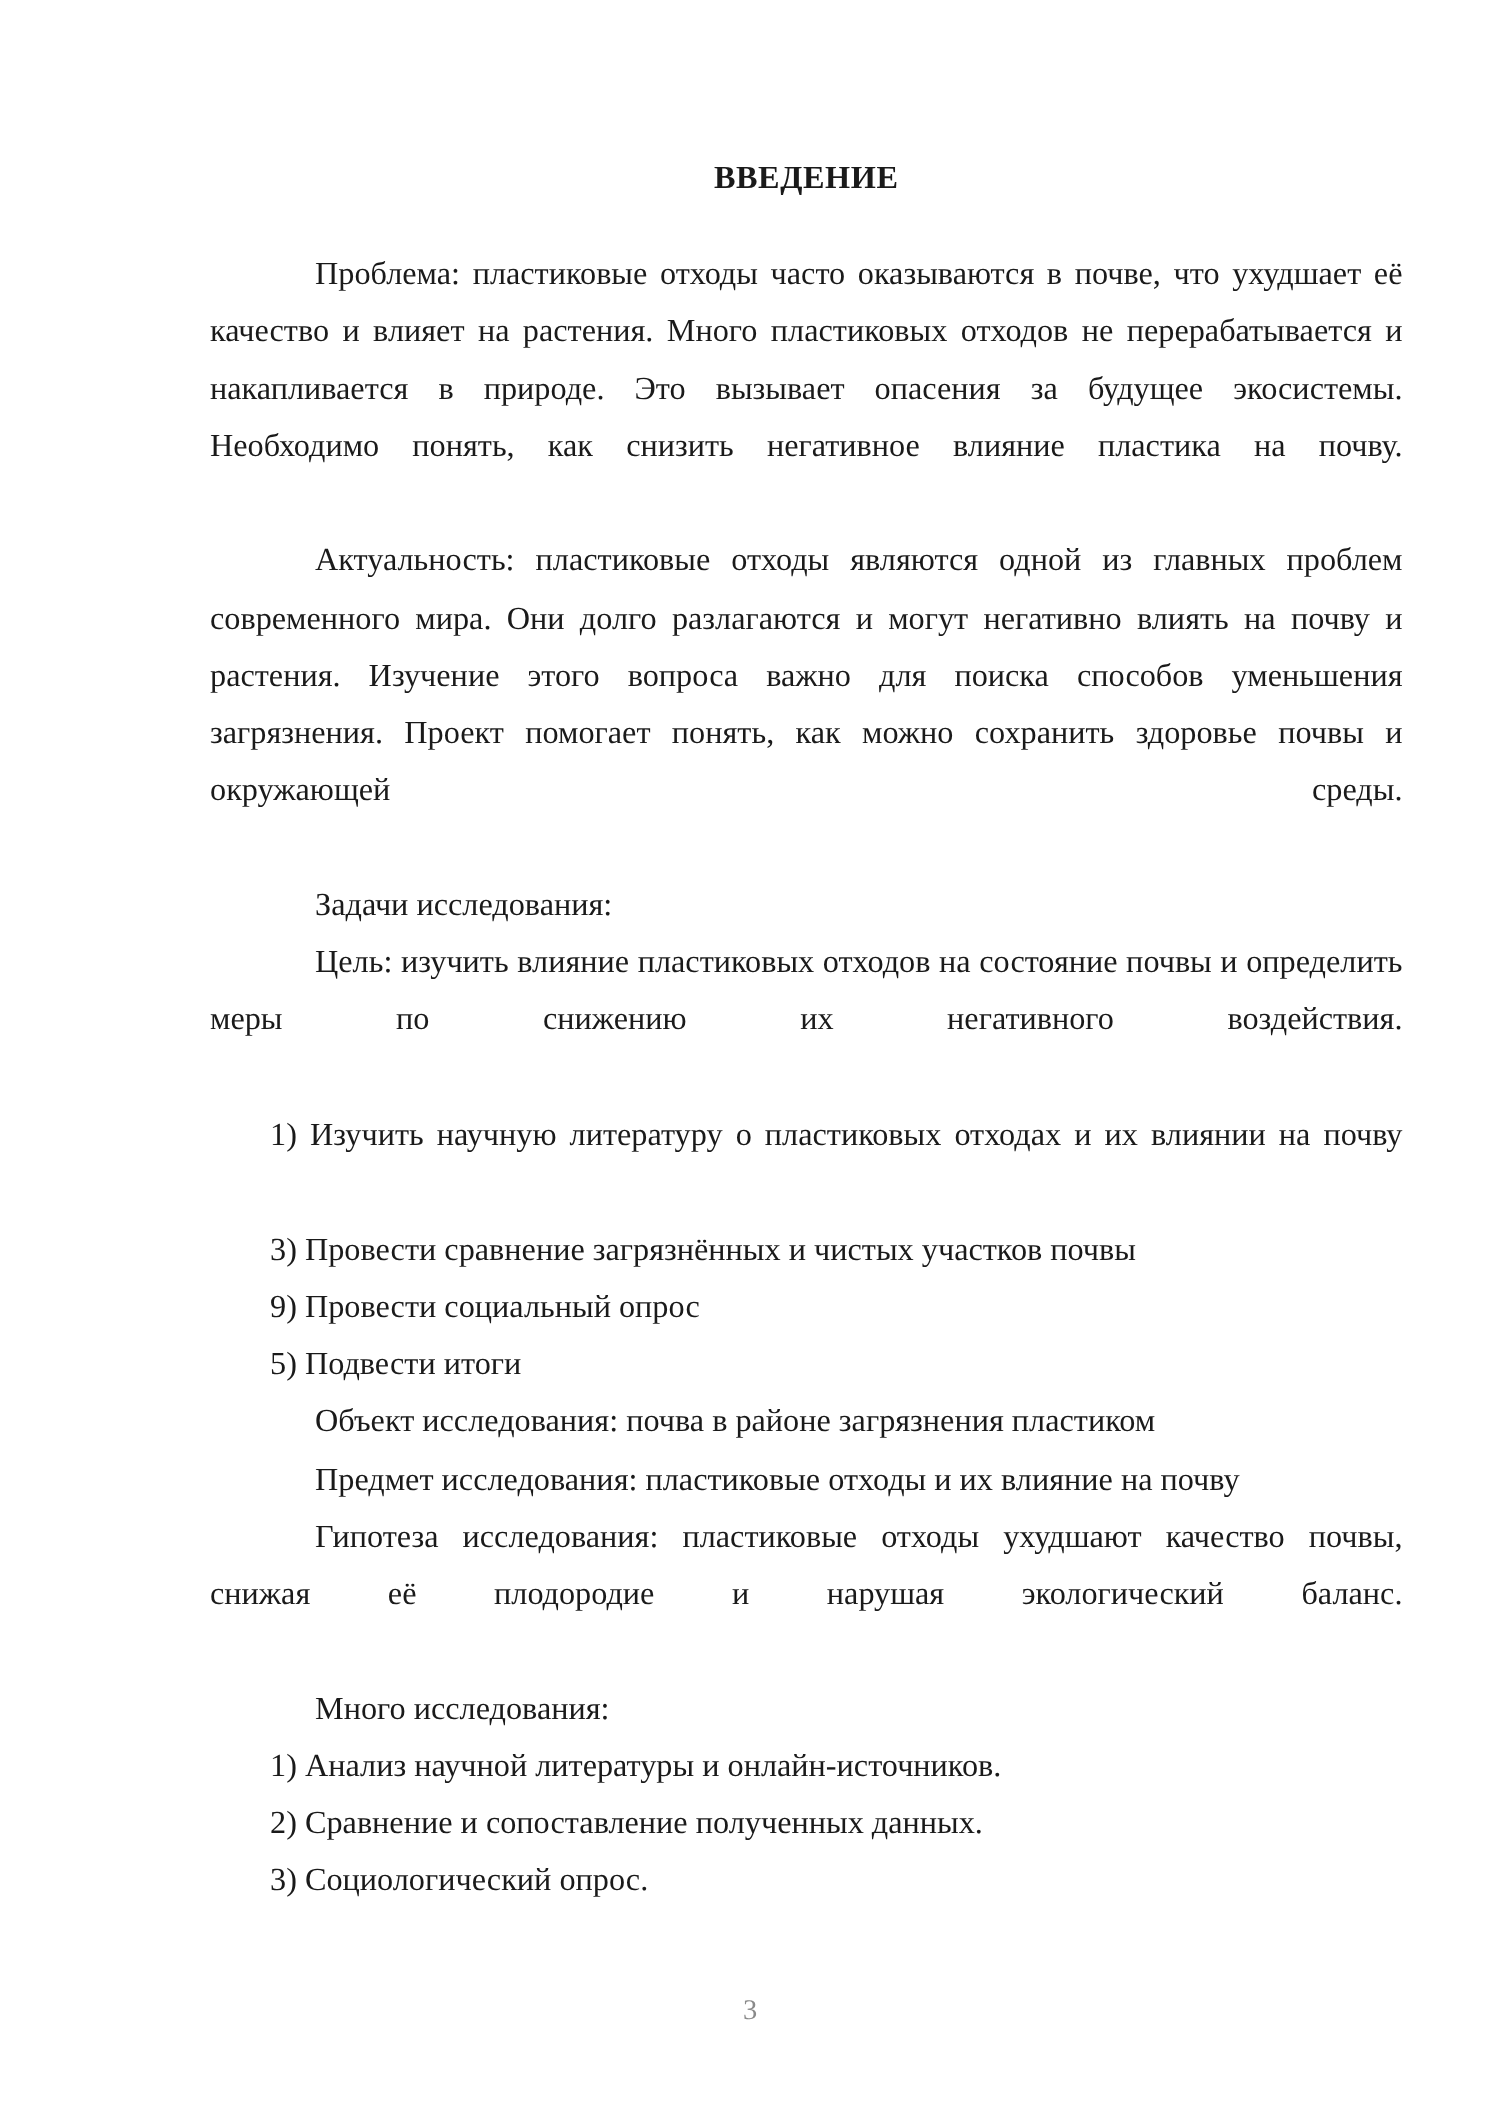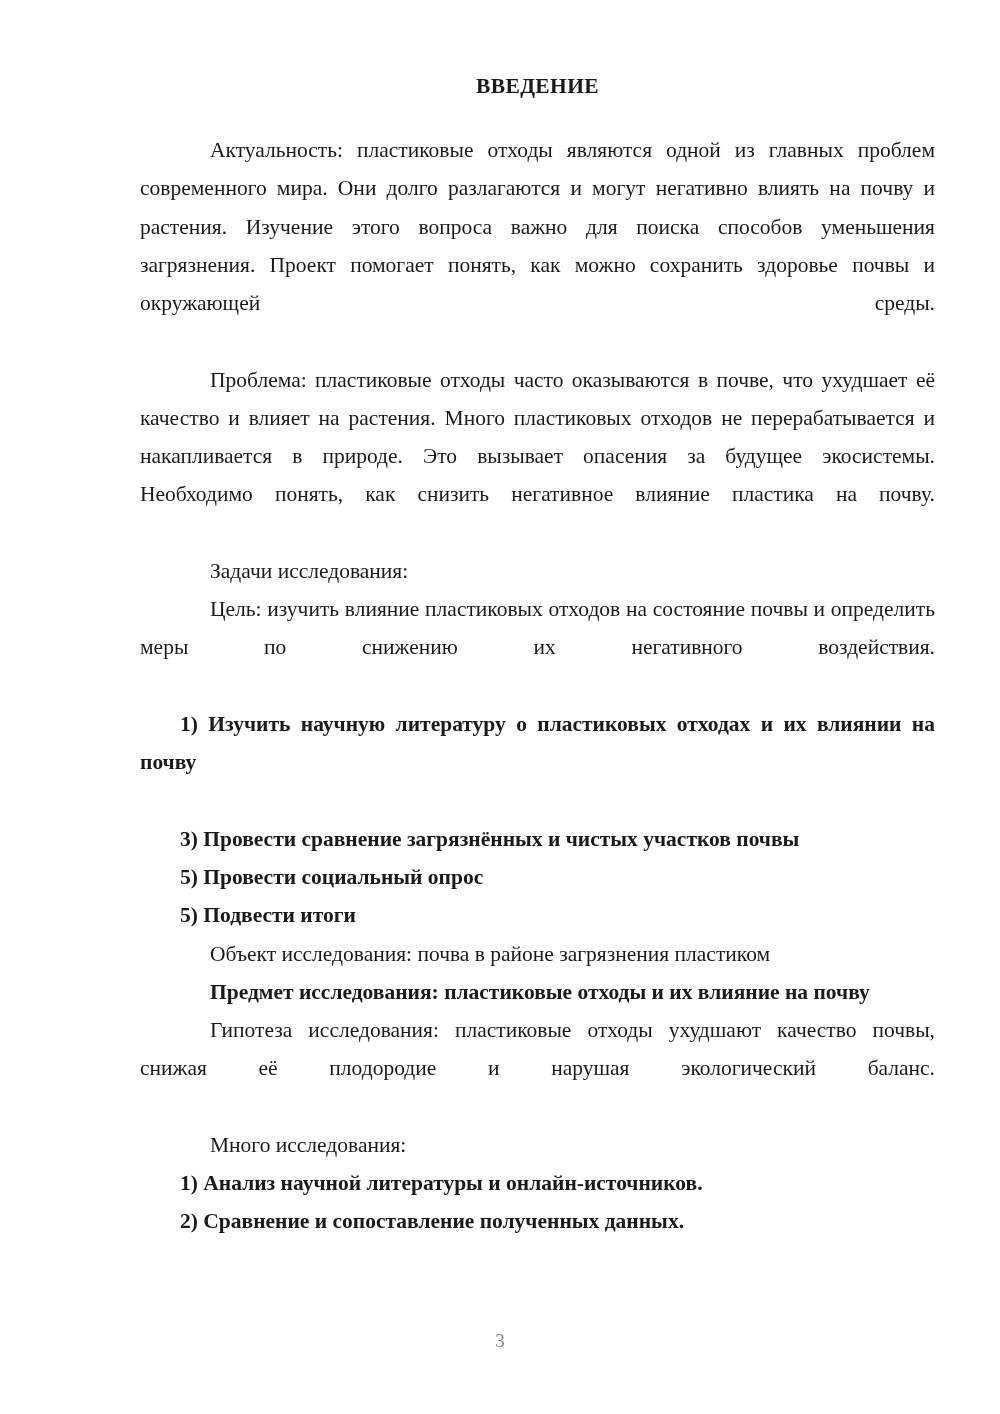--- a/index.html
+++ b/index.html
@@ -14,21 +14,21 @@
     height: 1414px;
     margin: 0 auto;
     background: #ffffff;
     font-family: "Liberation Serif", "DejaVu Serif", serif;
     color: #1a1a1a;
     overflow: hidden;
   }
   .content {
     position: absolute;
     left: 140px;
-    top: 72px;
+    top: 104px;
     width: 795px;
   }
   .doc-title {
     text-align: center;
     font-weight: bold;
     font-size: 21.5px;
     letter-spacing: 0.4px;
     margin: 0 0 30px 0;
     line-height: 1.35;
   }
@@ -38,21 +38,21 @@
     line-height: 1.78;
     text-align: justify;
     text-justify: inter-word;
     hyphens: none;
   }
   
   .ind-first { text-indent: 70px; }
   .ind-item  { text-indent: 40px; }
   .ind-block { text-indent: 70px; }
   .gap-para  { margin-top: 6px; }
-  .gap-small { margin-top: 2px; font-weight: bold; }
+  .gap-small { margin-top: 2px; }
 
   
   .full-just {
     text-align: justify;
   }
   .full-just::after {
     content: "";
     display: inline-block;
     width: 100%;
   }
@@ -68,46 +68,47 @@
   }
 </style>
 </head>
 <body>
 
 <div class="page">
   <div class="content">
 
     <h1 class="doc-title">ВВЕДЕНИЕ</h1>
 
+    <p class="para ind-first full-just gap-para">Проблема: пластиковые отходы часто оказываются в почве, что ухудшает её качество и влияет на растения. Много пластиковых отходов не перерабатывается и накапливается в природе. Это вызывает опасения за будущее экосистемы. Необходимо понять, как снизить негативное влияние пластика на почву.</p>
+
     <p class="para ind-first full-just">Актуальность: пластиковые отходы являются одной из главных проблем современного мира. Они долго разлагаются и могут негативно влиять на почву и растения. Изучение этого вопроса важно для поиска способов уменьшения загрязнения. Проект помогает понять, как можно сохранить здоровье почвы и окружающей среды.</p>
-
-    <p class="para ind-first full-just gap-para">Проблема: пластиковые отходы часто оказываются в почве, что ухудшает её качество и влияет на растения. Много пластиковых отходов не перерабатывается и накапливается в природе. Это вызывает опасения за будущее экосистемы. Необходимо понять, как снизить негативное влияние пластика на почву.</p>
 
     <p class="para ind-block gap-para">Задачи исследования:</p>
 
     <p class="para ind-first full-just gap-para">Цель: изучить влияние пластиковых отходов на состояние почвы и определить меры по снижению их негативного воздействия.</p>
 
     <p class="para ind-item full-just gap-small">1) Изучить научную литературу о пластиковых отходах и их влиянии на почву</p>
 
 
     <p class="para ind-item gap-small">3) Провести сравнение загрязнённых и чистых участков почвы</p>
 
-    <p class="para ind-item gap-small">5) Провести социальный опрос</p>
+    <p class="para ind-item gap-small">9) Провести социальный опрос</p>
 
     <p class="para ind-item gap-small">5) Подвести итоги</p>
 
     <p class="para ind-block gap-para">Объект исследования: почва в районе загрязнения пластиком</p>
 
     <p class="para ind-block gap-small">Предмет исследования: пластиковые отходы и их влияние на почву</p>
 
     <p class="para ind-first full-just gap-para">Гипотеза исследования: пластиковые отходы ухудшают качество почвы, снижая её плодородие и нарушая экологический баланс.</p>
 
     <p class="para ind-block gap-para">Много исследования:</p>
 
     <p class="para ind-item gap-small">1) Анализ научной литературы и онлайн-источников.</p>
 
     <p class="para ind-item gap-small">2) Сравнение и сопоставление полученных данных.</p>
 
+    <p class="para ind-item gap-small">3) Социологический опрос.</p>
 
   </div>
 
   <div class="page-number">3</div>
 </div>
 
 </body></html>

